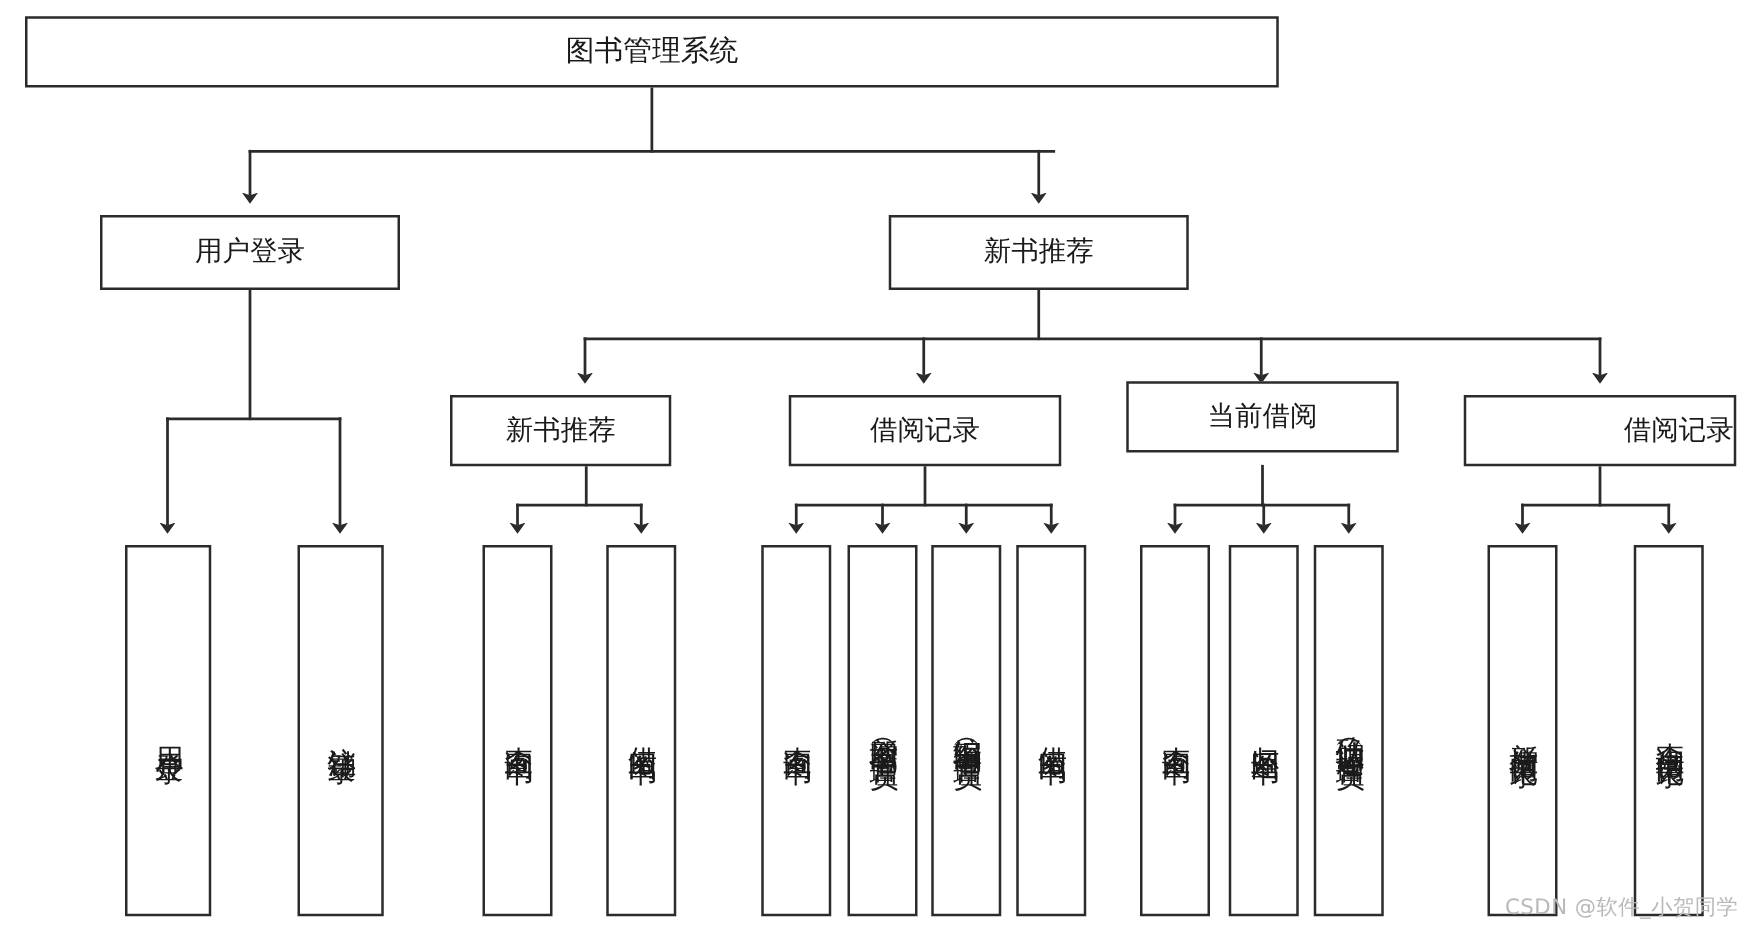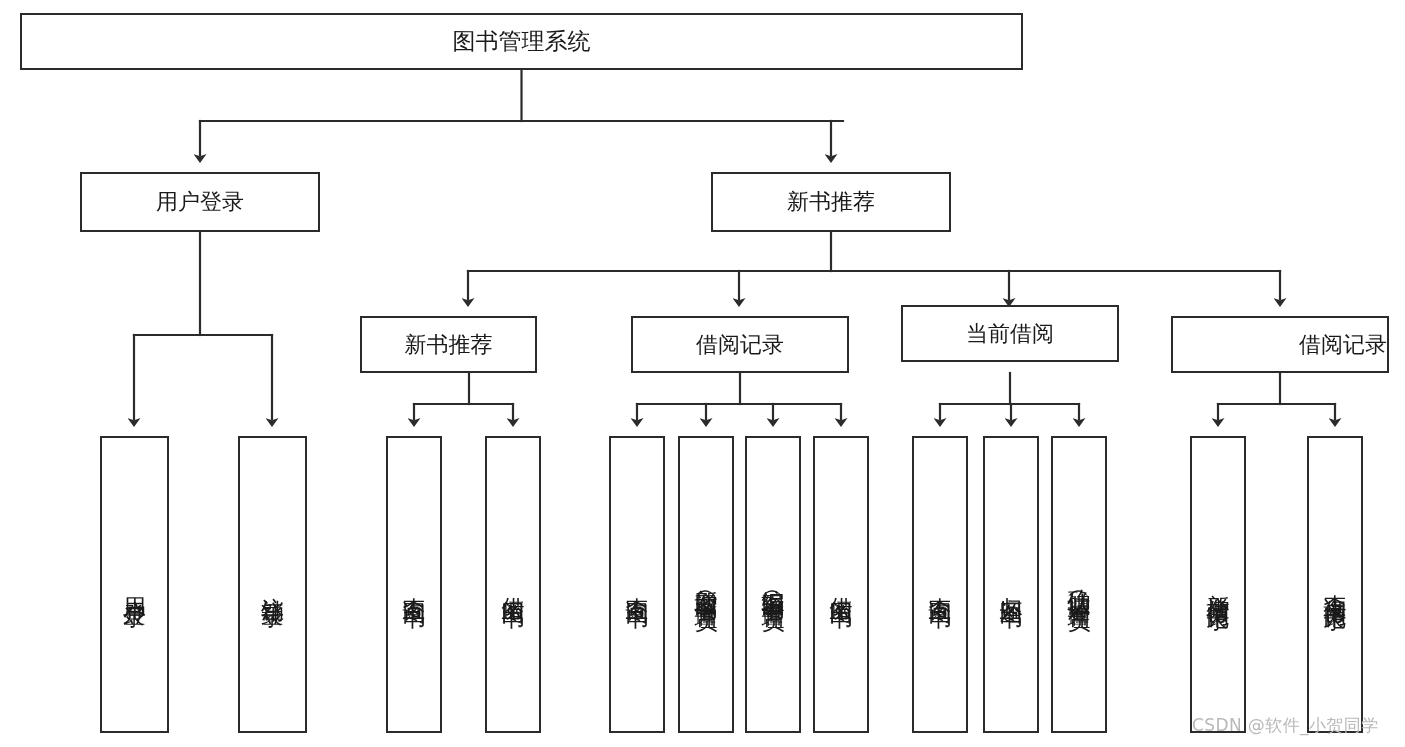--- a/index.html
+++ b/index.html
@@ -59,20 +59,21 @@
     letter-spacing: 3px;
     line-height: 1;
     white-space: nowrap;
   }
   .watermark {
     position: absolute;
     font-size: 17px;
     color: #b9b9b9;
     white-space: nowrap;
     letter-spacing: 0.4px;
+    padding-left: 12px;
   }
 </style>
 </head>
 <body>
 
 <div id="canvas">
 
   <svg id="edges" viewBox="0 0 1405 747" xmlns="http://www.w3.org/2000/svg">
     <defs>
       <marker id="arrow" markerWidth="10" markerHeight="13" refX="1" refY="6.5" orient="auto" markerUnits="userSpaceOnUse">

